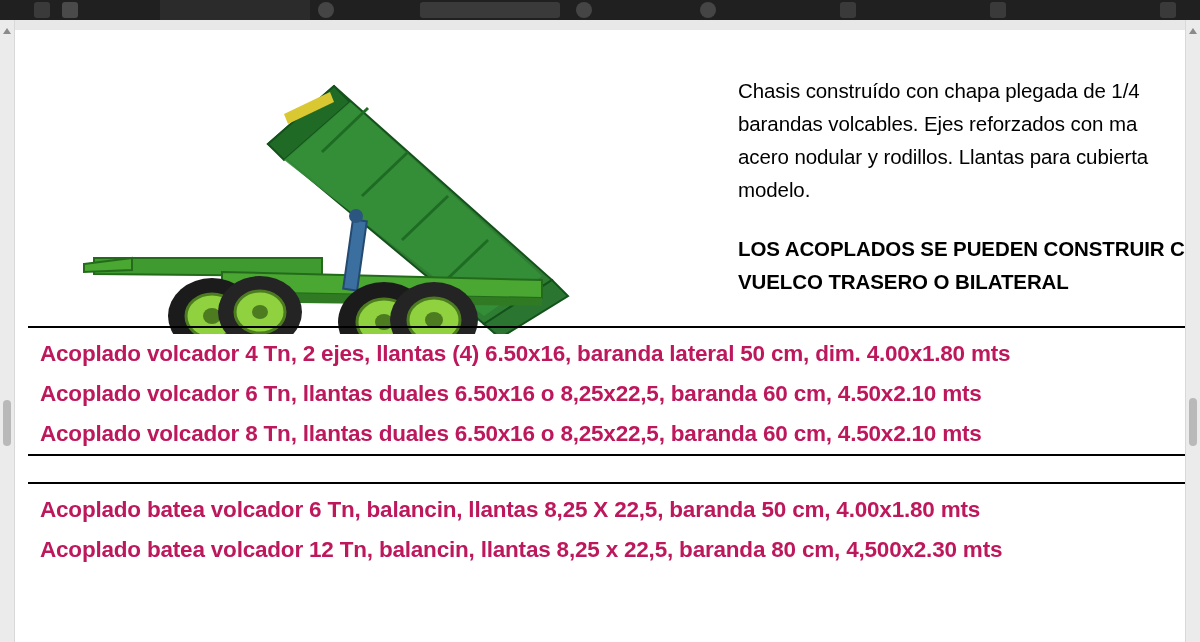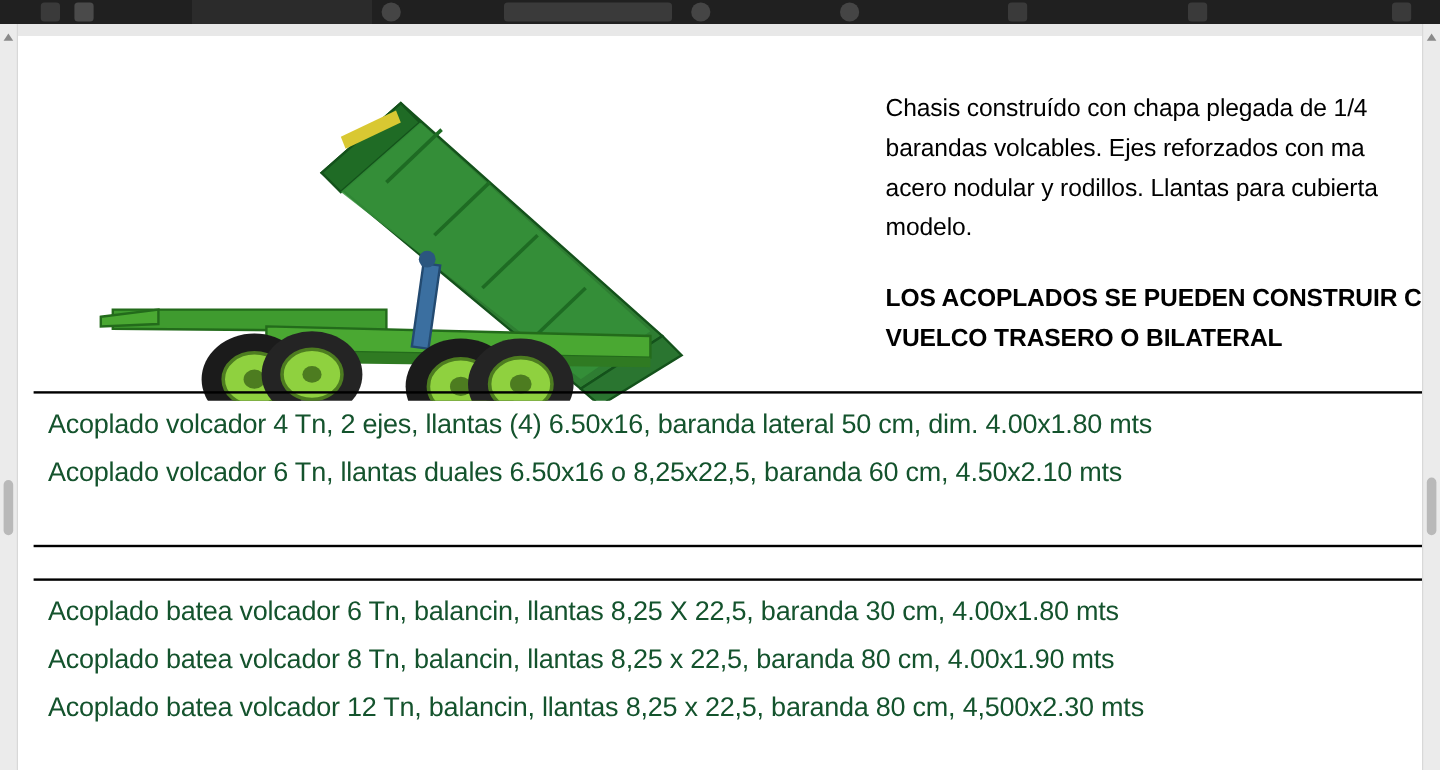--- a/index.html
+++ b/index.html
@@ -174,23 +174,23 @@
   }
 
   
   .spec-list {
     position: absolute;
     left: 28px;
     width: 1150px;
   }
   .spec-line {
     font-size: 22.5px;
-    font-weight: normal;
+    font-weight: bold;
     line-height: 40px;
-    color: #14532d;
+    color: #be185d;
     white-space: nowrap;
     letter-spacing: -0.2px;
   }
 </style>
 </head>
 <body>
 
 <div class="top-chrome">
   <div class="chrome-tabstrip"></div>
   <div class="chrome-icon" style="left:34px;"></div>
@@ -278,28 +278,28 @@
         <p class="bold">LOS ACOPLADOS SE PUEDEN CONSTRUIR C</p>
         <p class="bold">VUELCO TRASERO O BILATERAL</p>
       </div>
     </div>
 
     <div class="hr" style="top:296px;"></div>
 
     <div class="spec-list" style="top:304px;">
       <div class="spec-line">Acoplado volcador 4 Tn, 2 ejes, llantas (4) 6.50x16, baranda lateral 50 cm, dim. 4.00x1.80 mts</div>
       <div class="spec-line">Acoplado volcador 6 Tn, llantas duales 6.50x16 o  8,25x22,5, baranda 60 cm, 4.50x2.10 mts</div>
+      <div class="spec-line">Acoplado volcador 8 Tn, llantas duales 6.50x16 o  8,25x22,5, baranda 60 cm, 4.50x2.10 mts</div>
     </div>
 
     <div class="hr" style="top:424px;"></div>
     <div class="hr" style="top:452px;"></div>
 
     <div class="spec-list" style="top:460px;">
-      <div class="spec-line">Acoplado batea volcador 6 Tn, balancin, llantas 8,25 X 22,5, baranda 30 cm, 4.00x1.80 mts</div>
-      <div class="spec-line">Acoplado batea volcador 8 Tn, balancin, llantas 8,25 x 22,5, baranda 80 cm, 4.00x1.90 mts</div>
+      <div class="spec-line">Acoplado batea volcador 6 Tn, balancin, llantas 8,25 X 22,5, baranda 50 cm, 4.00x1.80 mts</div>
       <div class="spec-line">Acoplado batea volcador 12 Tn, balancin, llantas 8,25 x 22,5, baranda 80 cm, 4,500x2.30 mts</div>
     </div>
 
   </div>
 </div>
 
 <div class="left-rail">
   <div class="arrow-up"></div>
   <div class="thumb"></div>
 </div>

